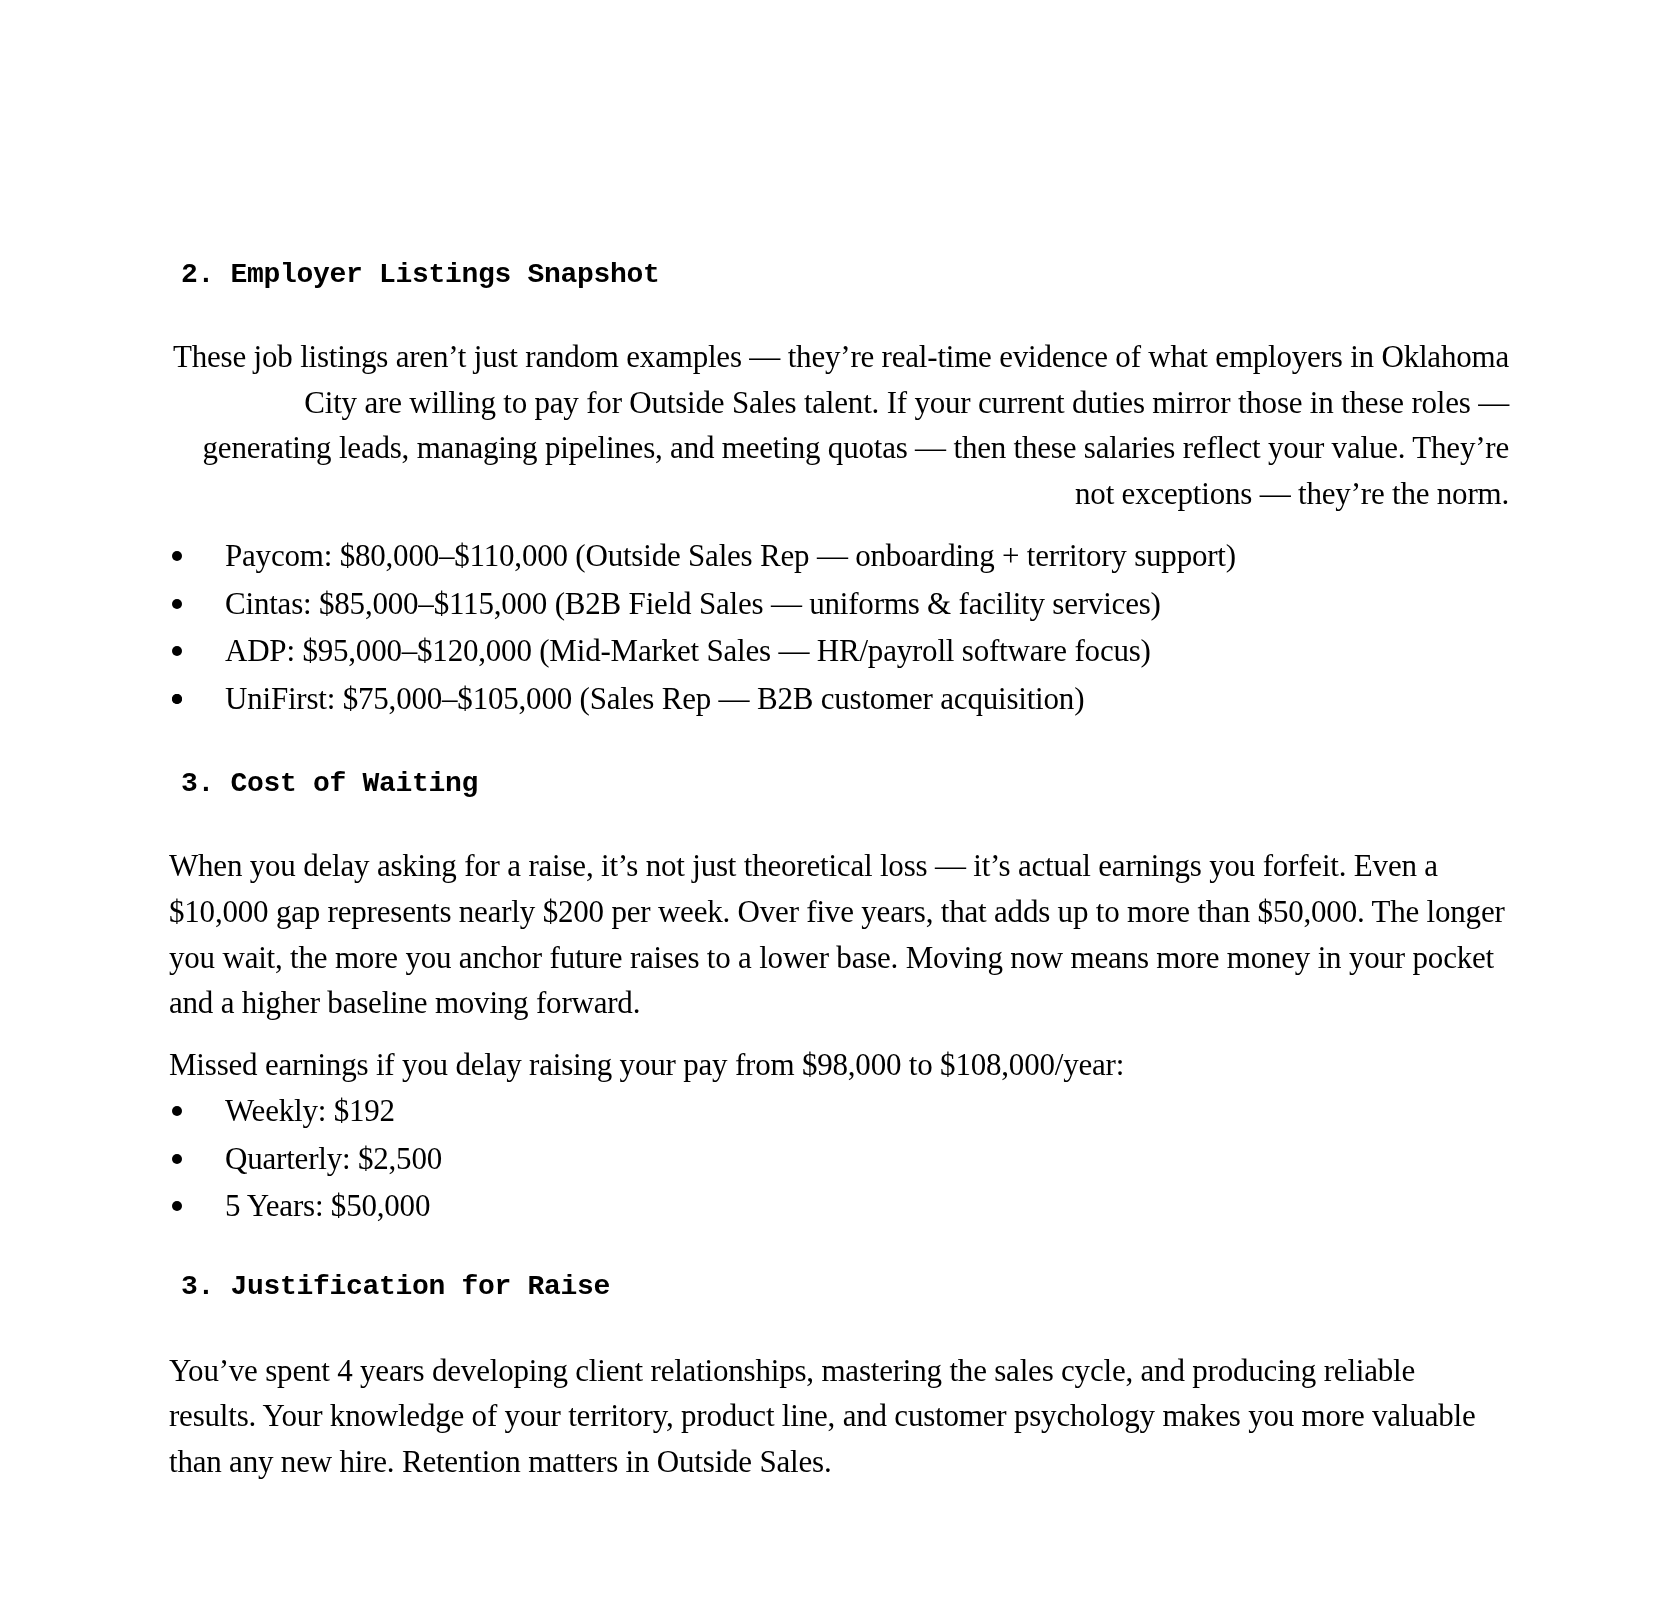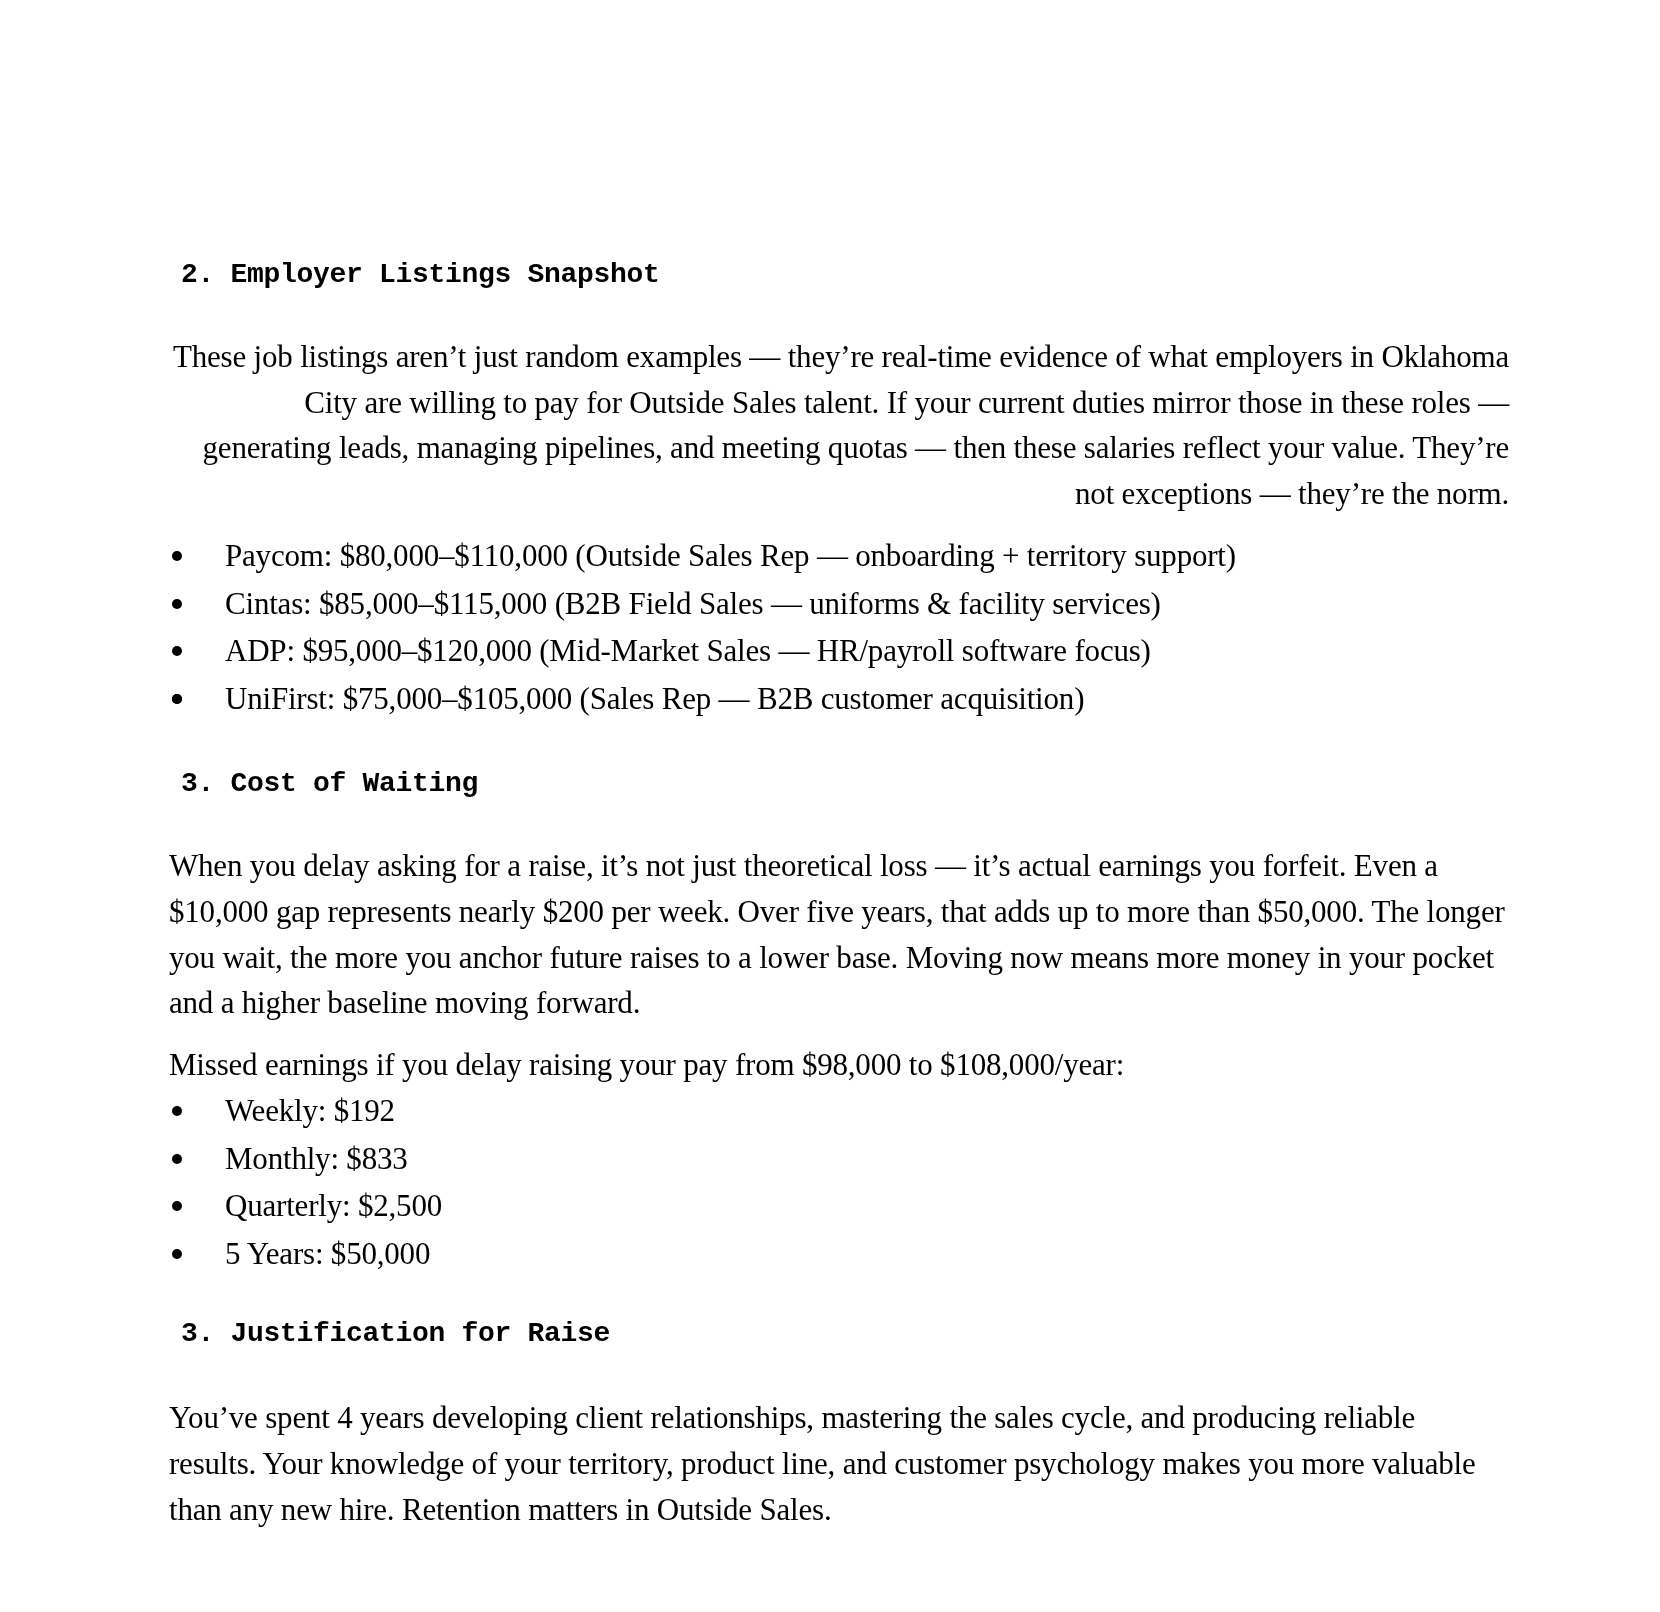--- a/index.html
+++ b/index.html
@@ -51,21 +51,20 @@
       <li><span class="bullet"></span><span>ADP: $95,000–$120,000 (Mid-Market Sales — HR/payroll software focus)</span></li>
       <li><span class="bullet"></span></li>
       <li><span class="bullet"></span><span>UniFirst: $75,000–$105,000 (Sales Rep — B2B customer acquisition)</span></li>
     </ul>
 
     <h2 id="h2-cost">3. Cost of Waiting</h2>
     <p id="p-cost">When you delay asking for a raise, it’s not just theoretical loss — it’s actual earnings you forfeit. Even a $10,000 gap represents nearly $200 per week. Over five years, that adds up to more than $50,000. The longer you wait, the more you anchor future raises to a lower base. Moving now means more money in your pocket and a higher baseline moving forward.</p>
     <p id="p-missed">Missed earnings if you delay raising your pay from $98,000 to $108,000/year:</p>
     <ul id="list-cost">
       <li><span class="bullet"></span><span>Weekly: $192</span></li>
-      <li><span class="bullet"></span><span>Monthly: $833</span></li>
       <li><span class="bullet"></span><span>Quarterly: $2,500</span></li>
       <li><span class="bullet"></span><span>5 Years: $50,000</span></li>
     </ul>
 
     <h2 id="h2-justification">3. Justification for Raise</h2>
     <p id="p-justification">You’ve spent 4 years developing client relationships, mastering the sales cycle, and producing reliable results. Your knowledge of your territory, product line, and customer psychology makes you more valuable than any new hire. Retention matters in Outside Sales.</p>
 
   </div>
 </div>
 

